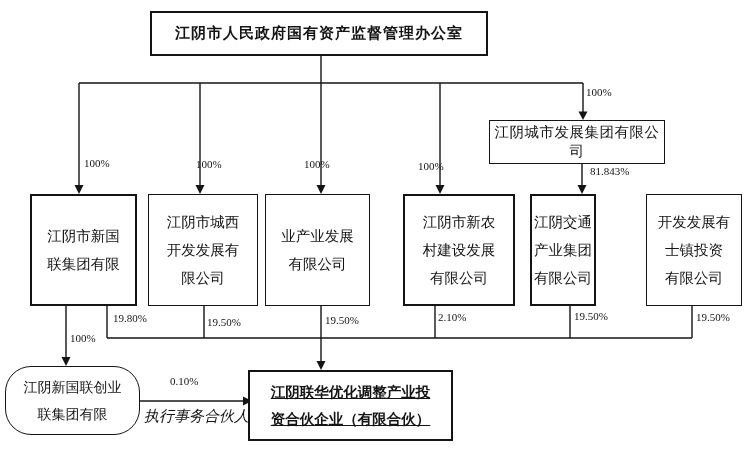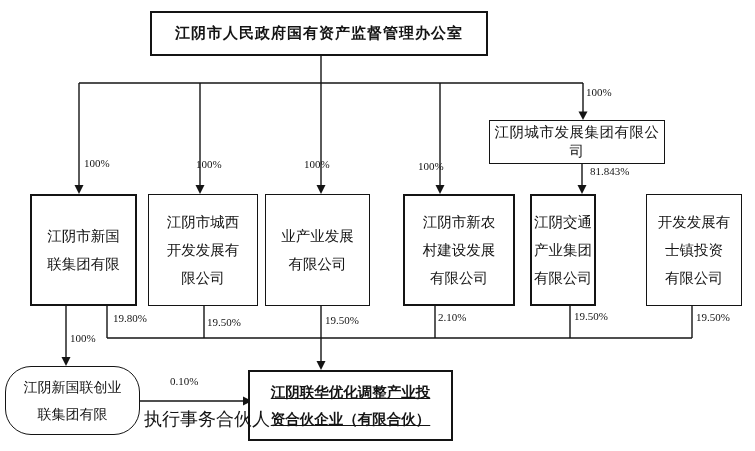--- a/index.html
+++ b/index.html
@@ -19,21 +19,21 @@
   .gov   { border-width:2px; font-weight:bold; font-size:15px; letter-spacing:1px; }
   .city  { font-size:14.5px; letter-spacing:0.5px; }
   .rowbox{ top:194px; height:112px; font-size:14.5px; line-height:28px; }
   .thick { border-width:2px; }
   .chuangye { font-size:14px; line-height:27px;border-radius:26px; }
   .lianhua  { border-width:2px; font-weight:bold; font-size:14.5px; line-height:27px; }
   .lbl {
     position:absolute; font-size:11px; white-space:nowrap; z-index:3;
     background:transparent;
   }
-  .role { font-size:18px; }
+  .role { font-size:15px;font-style:italic; }
 </style>
 </head>
 <body>
 
 <div class="stage">
 
   <svg width="755" height="451" viewBox="0 0 755 451">
     <g stroke="#141414" stroke-width="1.4" fill="none">
       <path d="M321,56 V186"></path>
       <path d="M79,83 H583"></path>

